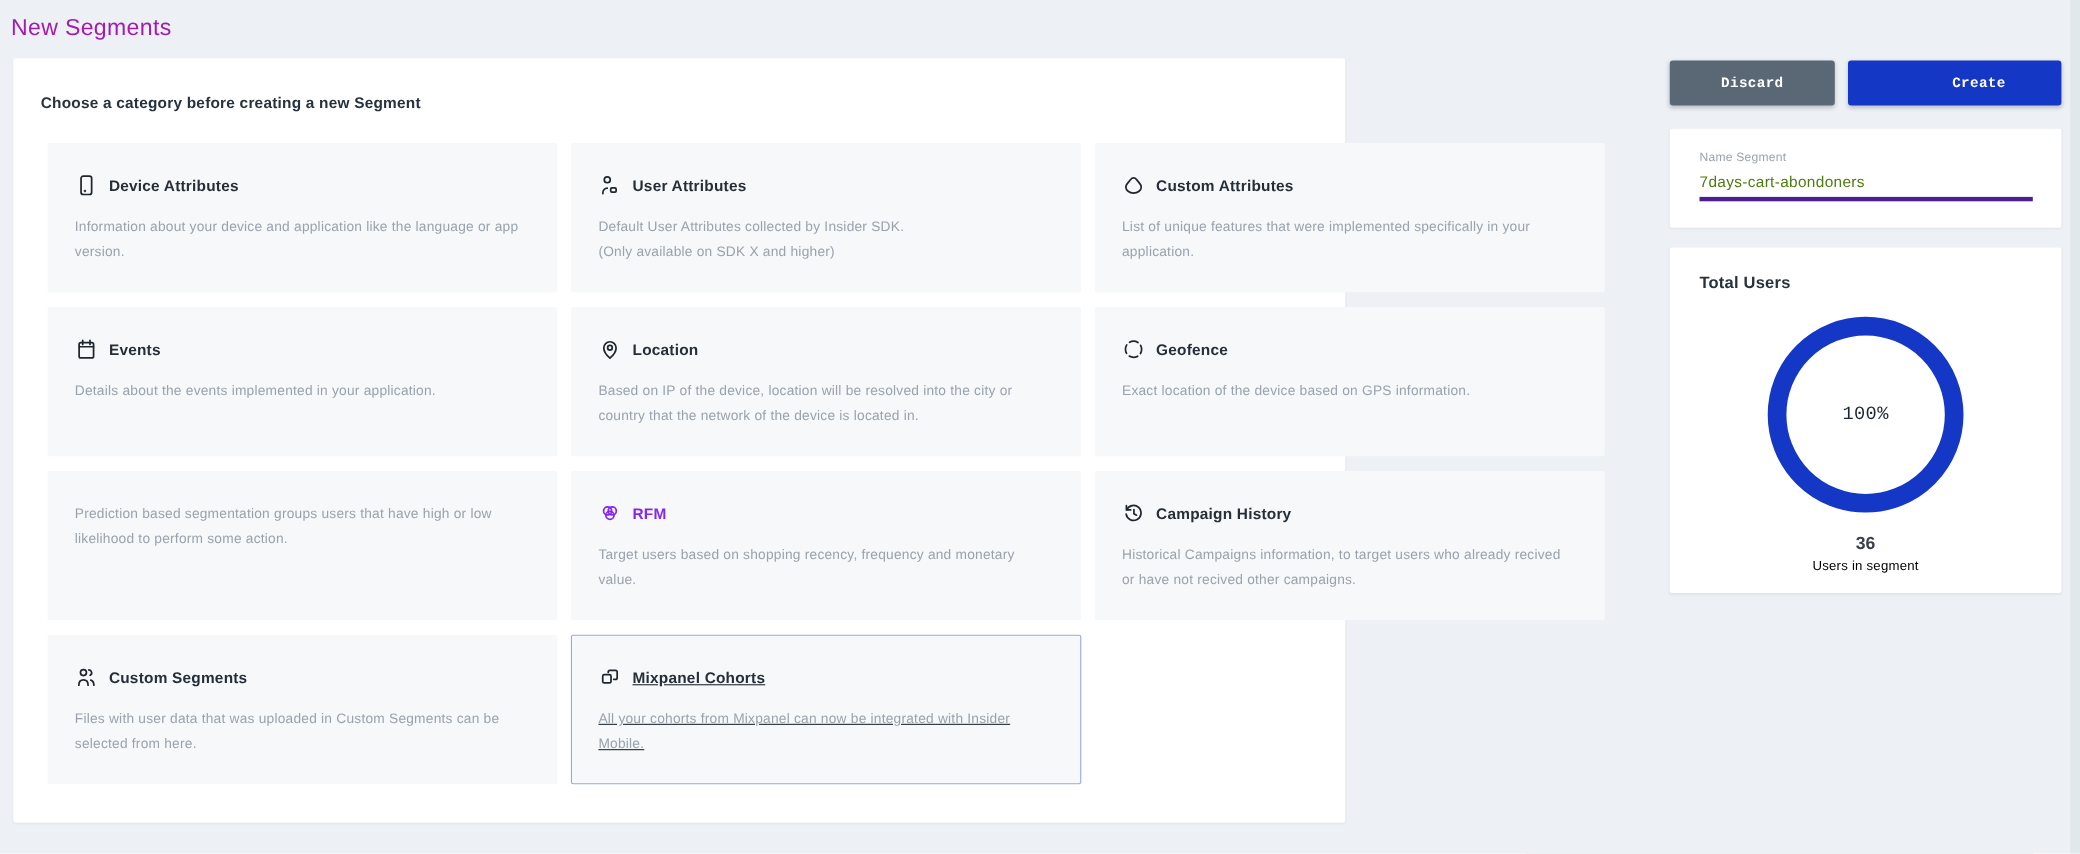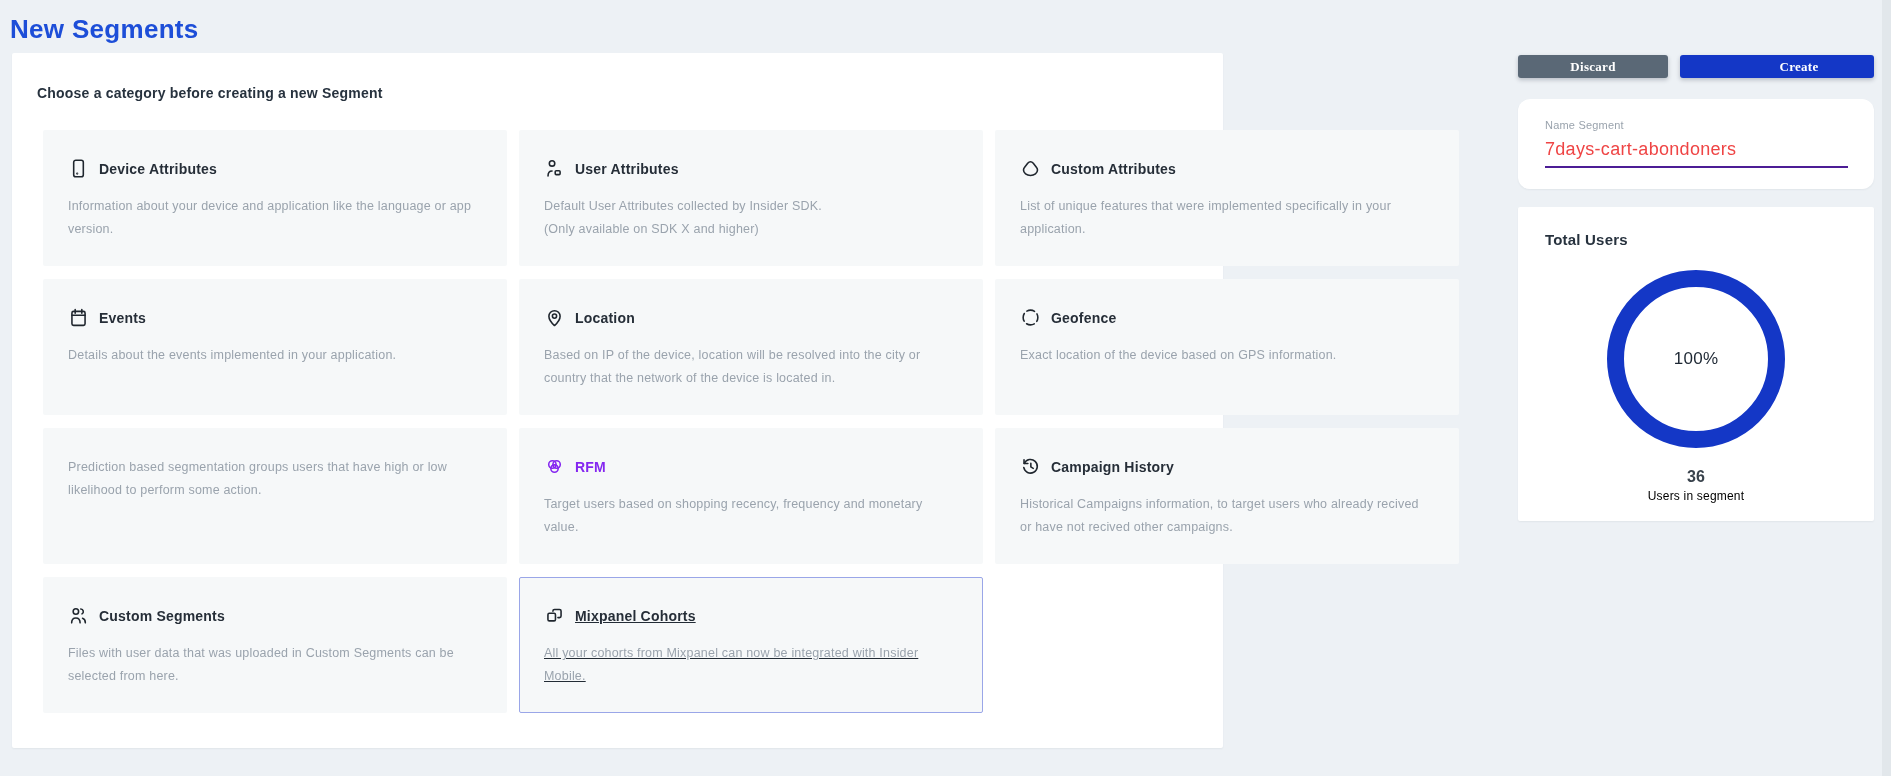--- a/index.html
+++ b/index.html
@@ -5,21 +5,21 @@
   * { margin:0; padding:0; box-sizing:border-box; }
   html,body { width:1891px; height:776px; overflow:hidden; }
   body {
     font-family:"Liberation Sans", sans-serif;
     background:var(--bg,#edf1f5);
     position:relative;
     color:#232c36;
   }
   .page-title {
     position:absolute; left:10px; top:14px;
-    font-size:26px; font-weight:700; color:#1d4ed8; letter-spacing:.3px;
+    font-size:21px; font-weight:400; color:#a21caf; letter-spacing:.3px;
   }
   .main-panel {
     position:absolute; left:12px; top:53px; width:1211px; height:695px;
     background:#fff; border-radius:2px; box-shadow:0 1px 2px rgba(40,50,70,.06);
   }
   .panel-subtitle {
     position:absolute; left:25px; top:32px;
     font-size:14px; font-weight:700; color:#27323e; letter-spacing:.2px;
   }
   .category-grid {
@@ -38,47 +38,47 @@
   .card-title { font-size:14px; font-weight:700; color:#262e38; letter-spacing:.2px;text-align:center; }
   .card.accent .card-title { color:var(--accent,#8527f0); }
   .card-desc {
     font-size:12.5px; color:#9aa3ad; line-height:23px; letter-spacing:.2px;
     max-width:420px;
   }
   
   .sidebar { position:absolute; left:1518px; top:55px; width:356px; }
   .btn-row { display:flex; gap:12px; }
   .btn {
-    flex:1; height:23px; border:none; border-radius:3px; cursor:pointer;
-    font-family:Liberation Serif, serif;
+    flex:1; height:41px; border:none; border-radius:3px; cursor:pointer;
+    font-family:Liberation Mono, monospace;
     font-size:13px; font-weight:700; color:#fff; letter-spacing:.3px;
     box-shadow:0 2px 4px rgba(30,40,60,.25);
   }
   .btn-discard { background:var(--slate,#5a6876); }
   .btn-create  { background:var(--blue,#1437c6);padding-left:44px; }
   .name-card {
-    margin-top:21px; background:#fff; border-radius:12px; height:90px;
+    margin-top:21px; background:#fff; border-radius:2px; height:90px;
     padding:20px 26px 0 27px; box-shadow:0 1px 2px rgba(40,50,70,.06);
   }
   .field-label { font-size:11px; color:#9aa3ad; letter-spacing:.2px; }
   .field-input {
     display:block; width:100%; margin-top:6px; padding:2px 0 6px 0;
-    border:none; border-bottom:2px solid #4c1d95; background:transparent; outline:none;
+    border:none; border-bottom:4px solid #4c1d95; background:transparent; outline:none;
     font-family:"Liberation Sans", sans-serif;
-    font-size:18px; color:#ef4444; letter-spacing:.3px;
+    font-size:14px; color:#4d7c0f; letter-spacing:.3px;
   }
   .users-card {
     margin-top:18px; background:#fff; border-radius:2px; height:314px;
     padding:24px 0 0 0; box-shadow:0 1px 2px rgba(40,50,70,.06); text-align:center;
   }
   .users-title { text-align:left; padding-left:27px; font-size:15px; font-weight:700; color:#27323e; letter-spacing:.2px; }
   .donut {
     width:178px; height:178px; margin:22px auto 0 auto; border-radius:50%;
     border:17px solid var(--blue,#1437c6);
-    display:flex; align-items:center; justify-content:center;
+    display:flex; align-items:center; justify-content:center;font-family:Liberation Mono, monospace;
   }
   .donut-pct { font-size:17px; font-weight:500; color:#1d2733; letter-spacing:.3px; }
   .users-count { margin-top:20px; font-size:16px; font-weight:700; color:#39424c; }
   .users-caption { margin-top:3px; font-size:12px; color:#000000; letter-spacing:.2px; }
   .scroll-track {
     position:absolute; right:0; top:0; width:9px; height:776px;
     background:#e2e7eb;
   }
 </style>
 </head>

